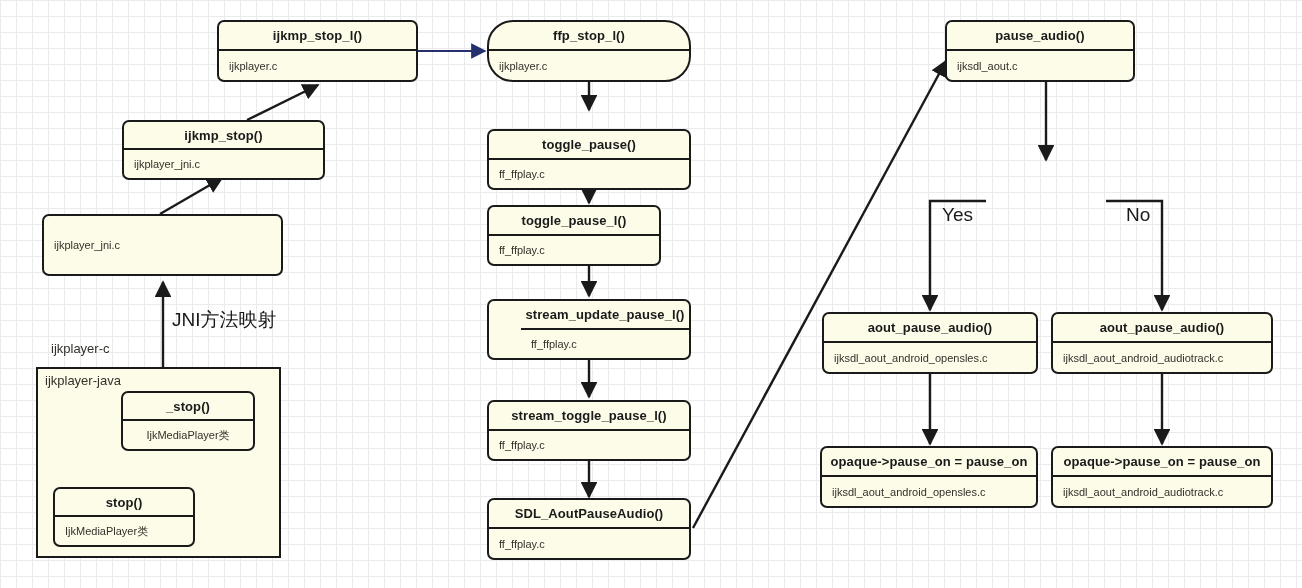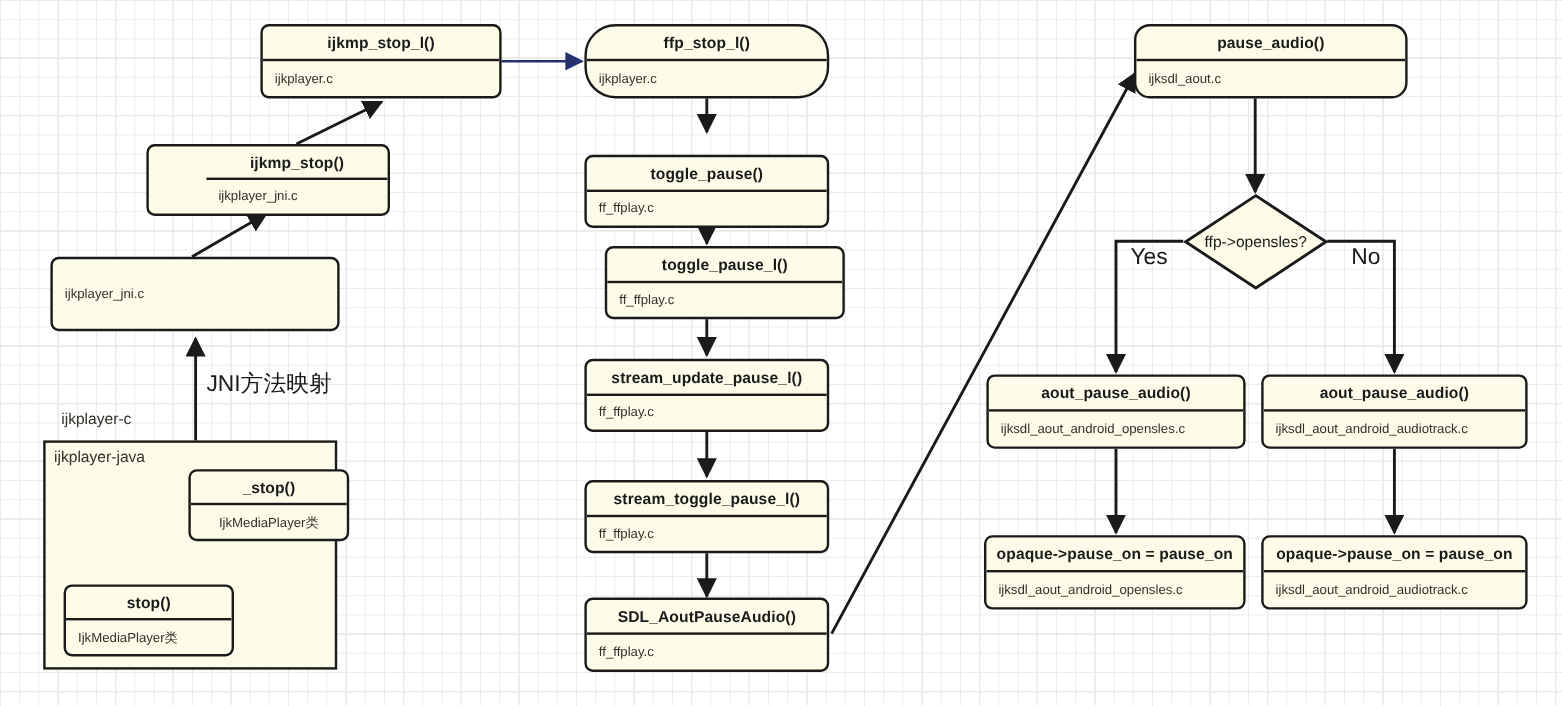--- a/index.html
+++ b/index.html
@@ -191,88 +191,82 @@
     <g>
       <path d="M 1162 374 L 1162 444" stroke="#1a1a1a" stroke-width="2.4" fill="none" marker-end="url(#arrow)"></path>
     </g>
   </svg>
 
   <div class="node" style="left:217px; top:20px; width:201px; height:62px;">
     <div class="title">ijkmp_stop_l()</div>
     <div class="sub">ijkplayer.c</div>
   </div>
 
-  <div class="node" style="left:122px; top:120px; width:203px; height:60px;padding-left:48px;">
+  <div class="node" style="left:122px; top:120px; width:203px; height:60px;">
     <div class="title">ijkmp_stop()</div>
     <div class="sub">ijkplayer_jni.c</div>
   </div>
 
   <div class="node" style="left:42px; top:214px; width:241px; height:62px;">
     <div class="sub">ijkplayer_jni.c</div>
   </div>
 
   <div class="edge-label" style="left:172px; top:307px;">JNI方法映射</div>
 
   <div class="outer-label" style="left:51px; top:341px;">ijkplayer-c</div>
 
   <div class="package" style="left:36px; top:367px; width:245px; height:191px;text-align:center;">
     <div class="pkg-label">ijkplayer-java</div>
   </div>
 
-  <div class="node centered-sub" style="left:121px; top:391px; width:134px; height:60px;margin-left:36px;">
+  <div class="node centered-sub" style="left:121px; top:391px; width:134px; height:60px;">
     <div class="title">_stop()</div>
     <div class="sub">IjkMediaPlayer类</div>
   </div>
 
   <div class="node" style="left:53px; top:487px; width:142px; height:60px;">
     <div class="title">stop()</div>
     <div class="sub">IjkMediaPlayer类</div>
   </div>
 
   <div class="node" style="left:487px; top:20px; width:204px; height:62px;border-radius:26px;">
     <div class="title">ffp_stop_l()</div>
     <div class="sub">ijkplayer.c</div>
   </div>
 
   <div class="node" style="left:487px; top:113px; width:204px; height:61px;margin-top:16px;">
     <div class="title">toggle_pause()</div>
     <div class="sub">ff_ffplay.c</div>
   </div>
 
-  <div class="node" style="left:487px; top:205px; width:200px; height:61px;margin-left:17px;">
+  <div class="node" style="left:487px; top:205px; width:174px; height:61px;">
     <div class="title">toggle_pause_l()</div>
     <div class="sub">ff_ffplay.c</div>
   </div>
 
-  <div class="node" style="left:487px; top:299px; width:204px; height:61px;">
+  <div class="node" style="left:487px; top:299px; width:204px; height:61px;padding-left:32px;">
     <div class="title">stream_update_pause_l()</div>
     <div class="sub">ff_ffplay.c</div>
   </div>
 
   <div class="node" style="left:487px; top:400px; width:204px; height:61px;">
     <div class="title">stream_toggle_pause_l()</div>
     <div class="sub">ff_ffplay.c</div>
   </div>
 
   <div class="node" style="left:487px; top:498px; width:204px; height:62px;">
     <div class="title">SDL_AoutPauseAudio()</div>
     <div class="sub">ff_ffplay.c</div>
   </div>
 
-  <div class="node" style="left:945px; top:20px; width:228px; height:62px;border-radius:13px;">
+  <div class="node" style="left:945px; top:20px; width:190px; height:62px;">
     <div class="title">pause_audio()</div>
     <div class="sub">ijksdl_aout.c</div>
   </div>
 
-  <div class="diamond-wrap" style="left:986px; top:161px; width:121px; height:81px;">
-    <svg width="121" height="81" viewBox="0 0 121 81">
-      <polygon points="60.5,2 119,40.5 60.5,79 2,40.5" fill="#fdfce9" stroke="#1a1a1a" stroke-width="2.4"></polygon>
-    </svg>
-    <div class="diamond-label">ffp-&gt;opensles?</div>
-  </div>
 
   <div class="edge-label" style="left:942px; top:204px;">Yes</div>
   <div class="edge-label" style="left:1126px; top:204px;">No</div>
 
   <div class="node" style="left:822px; top:312px; width:216px; height:62px;">
     <div class="title">aout_pause_audio()</div>
     <div class="sub">ijksdl_aout_android_opensles.c</div>
   </div>
 
   <div class="node" style="left:1051px; top:312px; width:222px; height:62px;">

